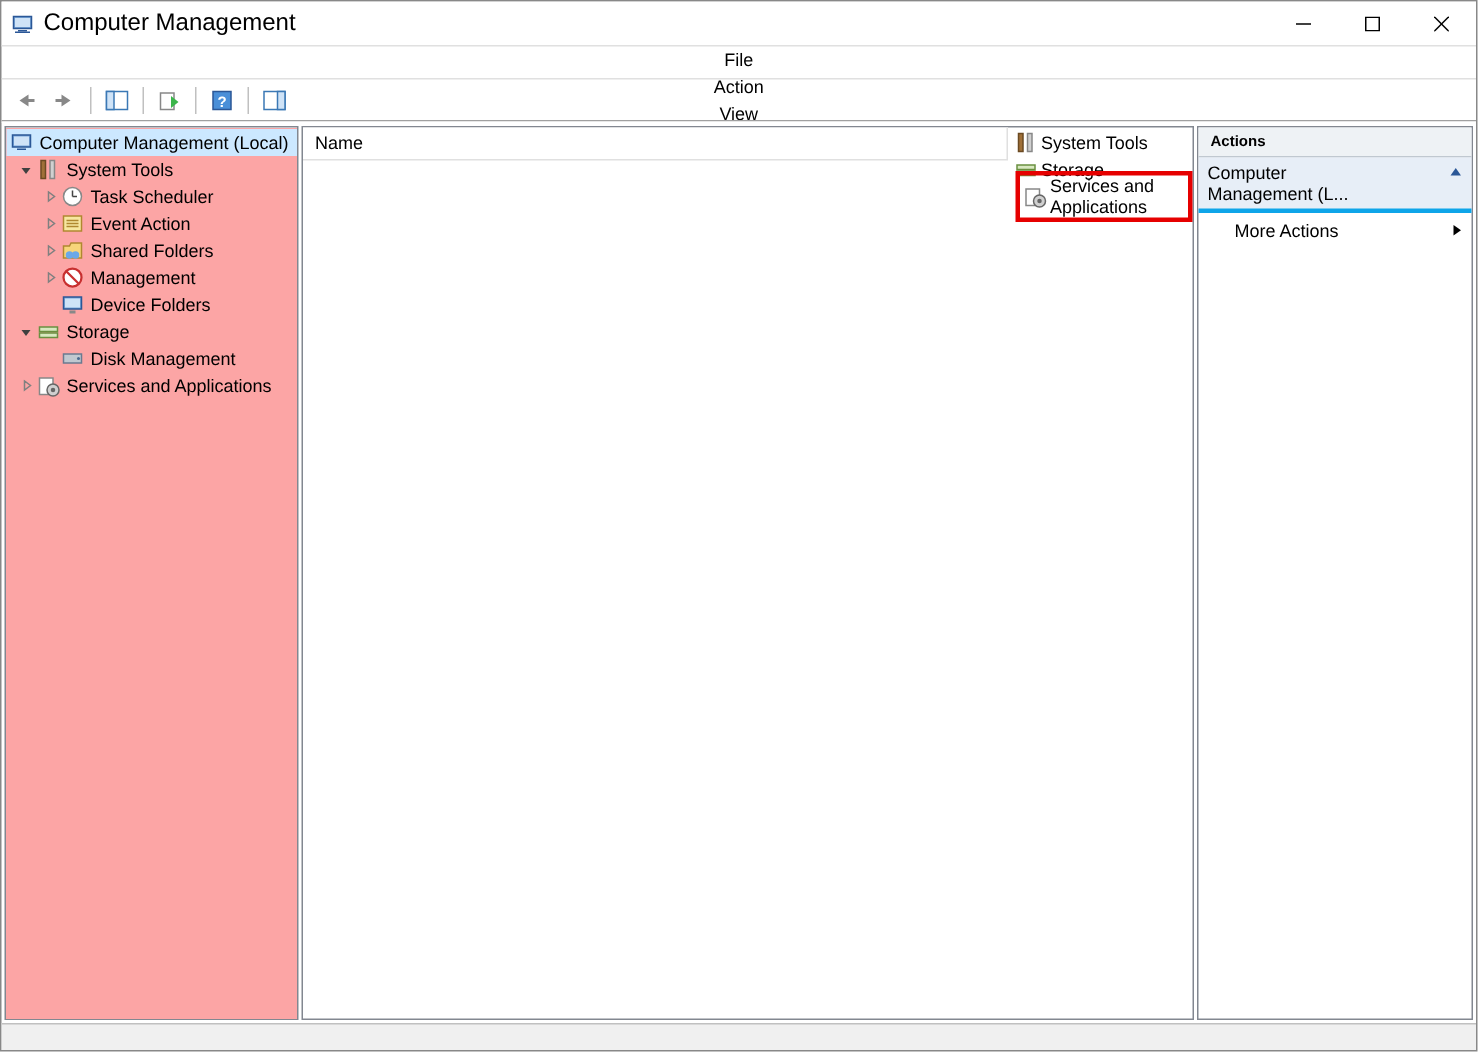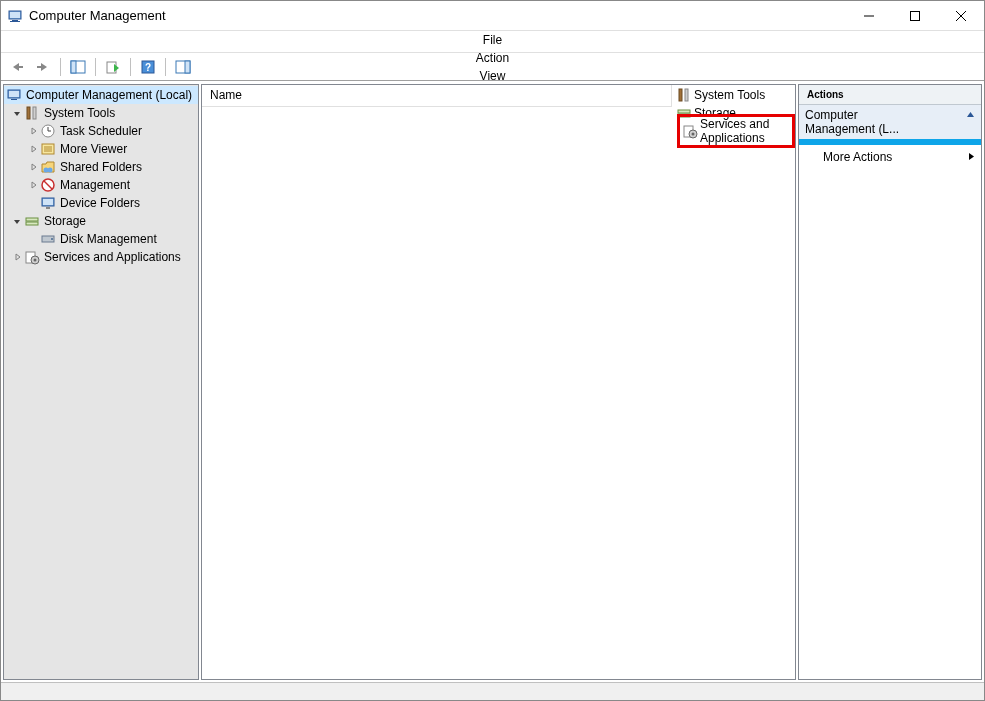--- a/index.html
+++ b/index.html
@@ -20,21 +20,21 @@
       background: #fff;
       display: flex;
       align-items: center;
       padding-left: 6px;
       border-bottom: 1px solid #e0e0e0;
     }
     .titlebar .app-icon {
       width: 16px; height: 16px; margin-right: 6px;
       display: flex; align-items: center; justify-content: center;
     }
-    .titlebar .title { flex: 0 0 auto; color: #000; font-size: 13px; }
+    .titlebar .title { flex: 0 0 auto; color: #000; font-size: 16px; }
     .titlebar .spacer { flex: 1; }
     .win-controls { display: flex; height: 100%; }
     .win-btn {
       width: 46px; height: 100%;
       display: flex; align-items: center; justify-content: center;
       cursor: default;
     }
     
     .menubar {
       height: 22px;
@@ -71,21 +71,21 @@
       display: flex;
       border-top: 1px solid #fff;
       min-height: 0;
     }
     .tree-pane {
       width: 196px;
       border: 1px solid #828790;
       margin: 2px 0 2px 2px;
       overflow-x: auto;
       overflow-y: auto;
-      background: #e5e5e5;
+      background: #fca5a5;
       position: relative;
     }
     .content-pane {
       flex: 1;
       border: 1px solid #828790;
       margin: 2px;
       background: #fff;
       display: flex;
       flex-direction: row;
     }
@@ -153,21 +153,21 @@
     
     .actions-header {
       background: #eef2f5;
       border-bottom: 1px solid #c0c8d0;
       padding: 4px 8px;
       font-weight: bold;
       font-size: 10px;
     }
     .actions-group-header {
       background: #e7eef7;
-      border-bottom: 6px solid #0ea5e9;
+      border-bottom: 3px solid #0ea5e9;
       padding: 3px 6px;
       display: flex;
       align-items: flex-start;
       justify-content: space-between;
       gap: 48px;
     }
     .actions-item {
       padding: 5px 6px 5px 24px;
       display: flex;
       align-items: center;
@@ -323,21 +323,21 @@
             </svg>
         </span>
         <span class="tree-icon">
           <svg width="16" height="16">
               <rect x="2" y="3" width="12" height="10" fill="#f7e7a0" stroke="#b08830"></rect>
               <line x1="4" y1="6" x2="12" y2="6" stroke="#b08830"></line>
               <line x1="4" y1="8" x2="12" y2="8" stroke="#b08830"></line>
               <line x1="4" y1="10" x2="12" y2="10" stroke="#b08830"></line>
             </svg>
         </span>
-        <span class="tree-label">More Viewer</span>
+        <span class="tree-label">Event Action</span>
       </div>
 
       <div class="tree-row indent-2">
         <span class="expander">
           <svg width="9" height="9">
               <path d="M3 1 L3 7 L7 4 Z" fill="none" stroke="#808080"></path>
             </svg>
         </span>
         <span class="tree-icon">
           <svg width="16" height="16">

